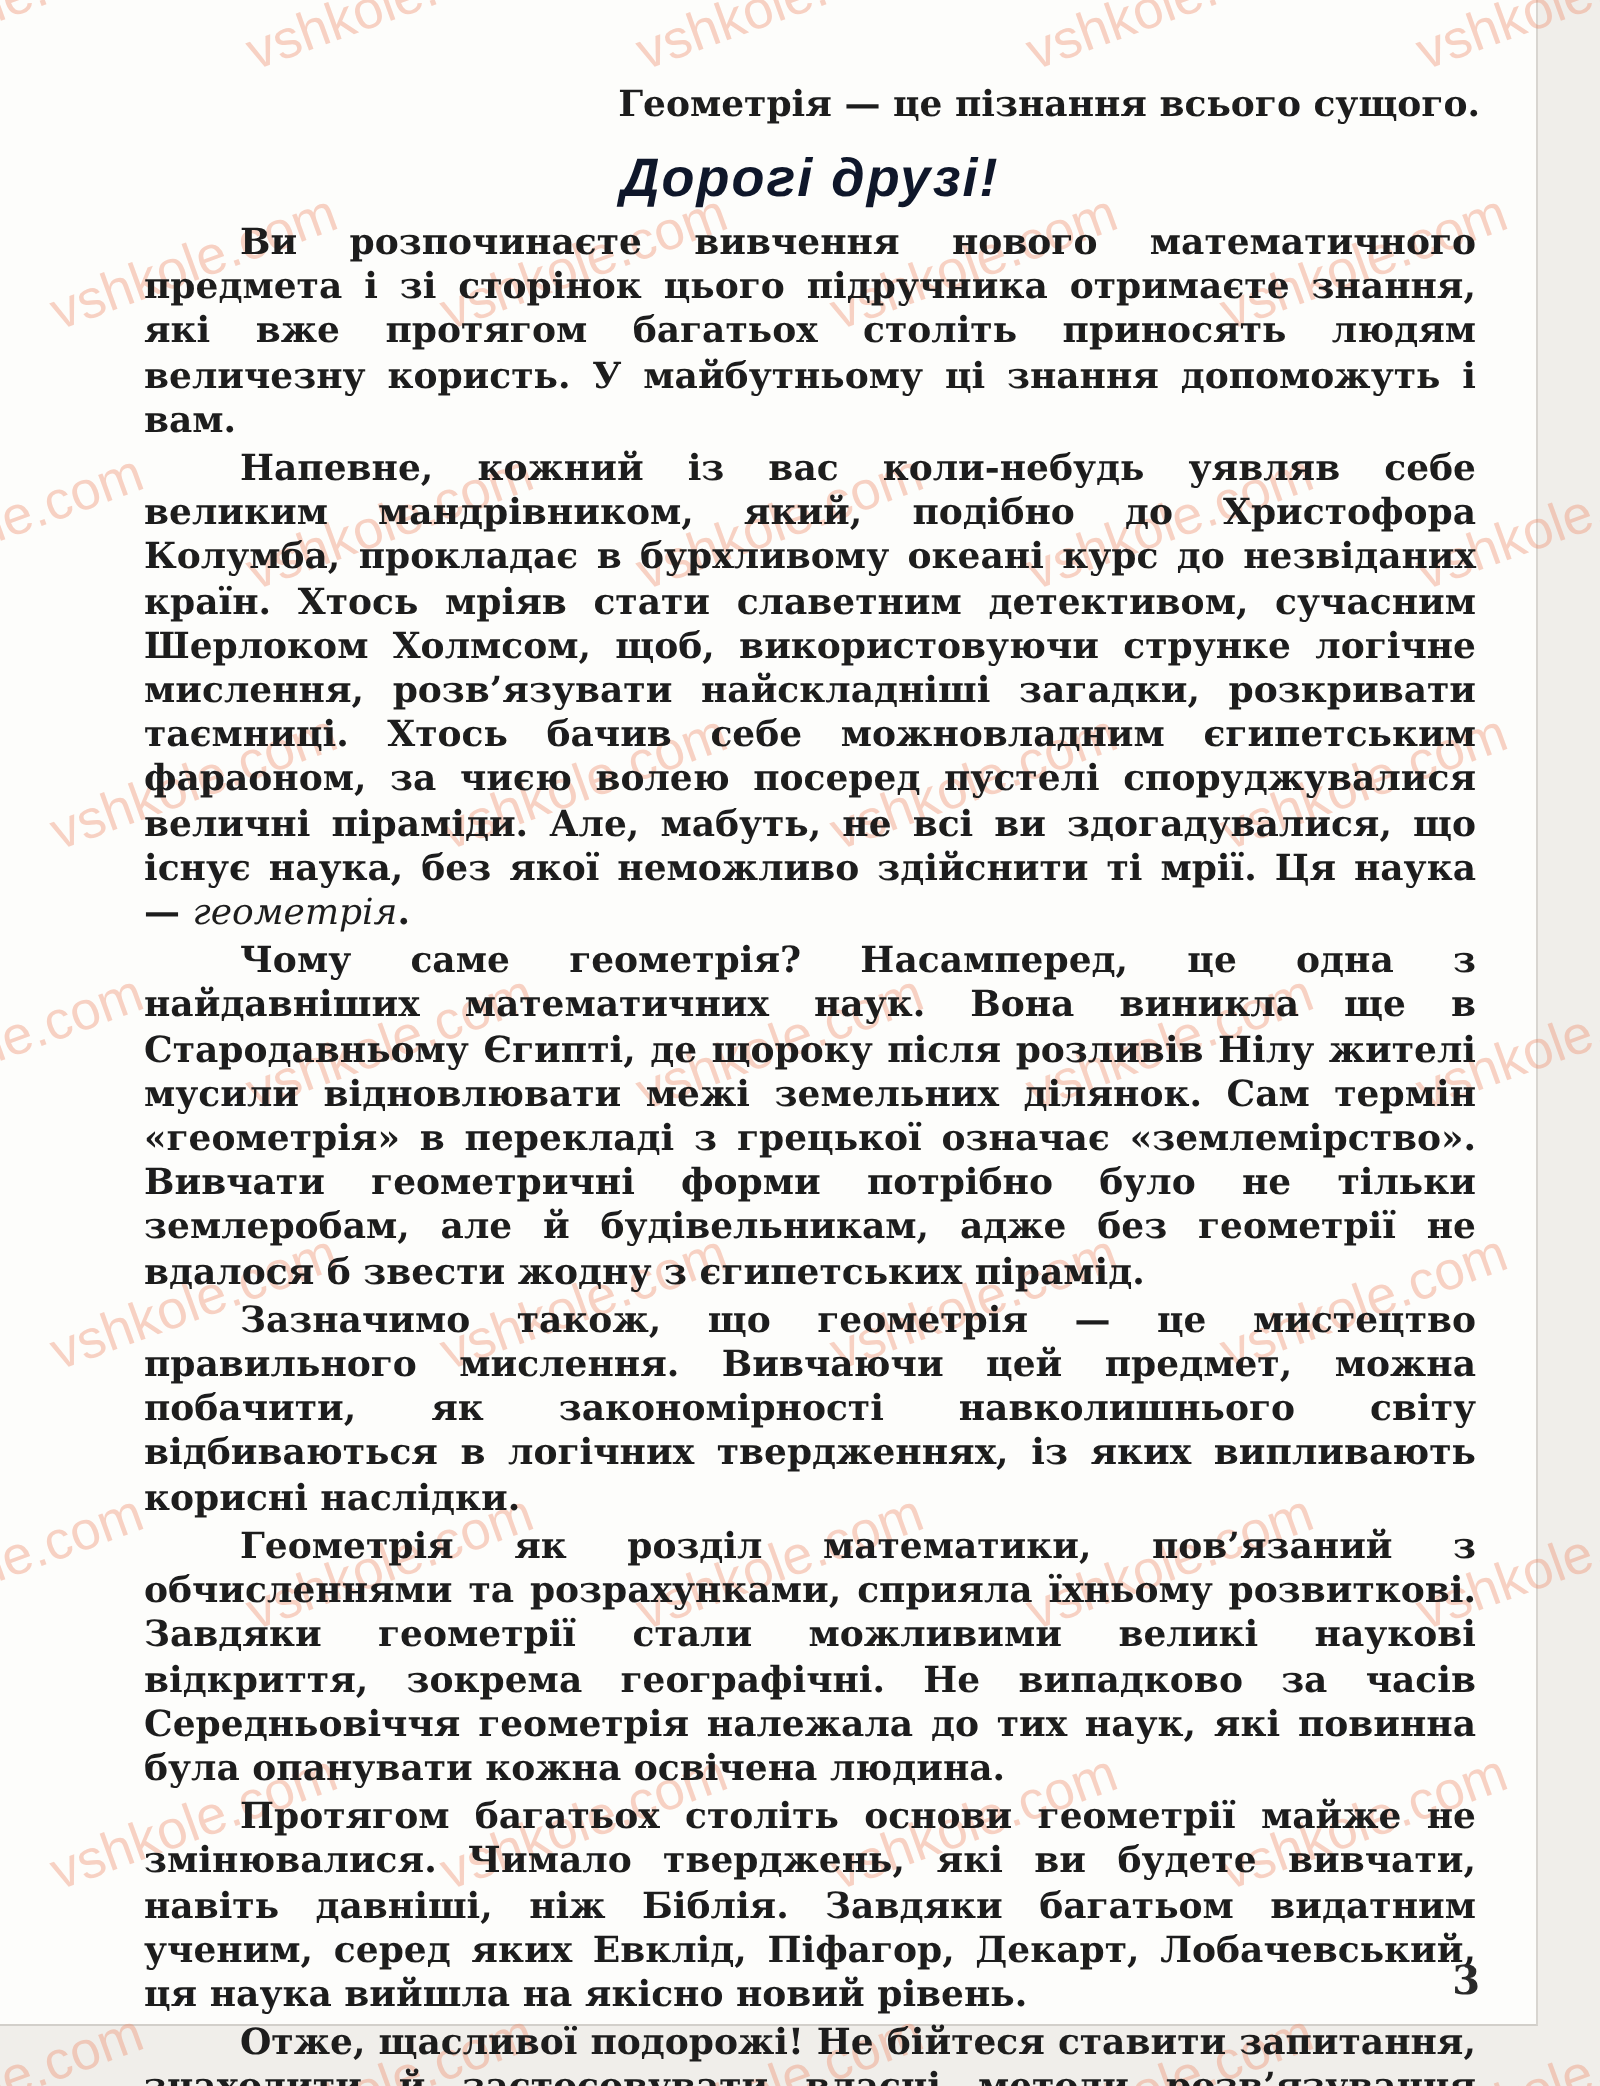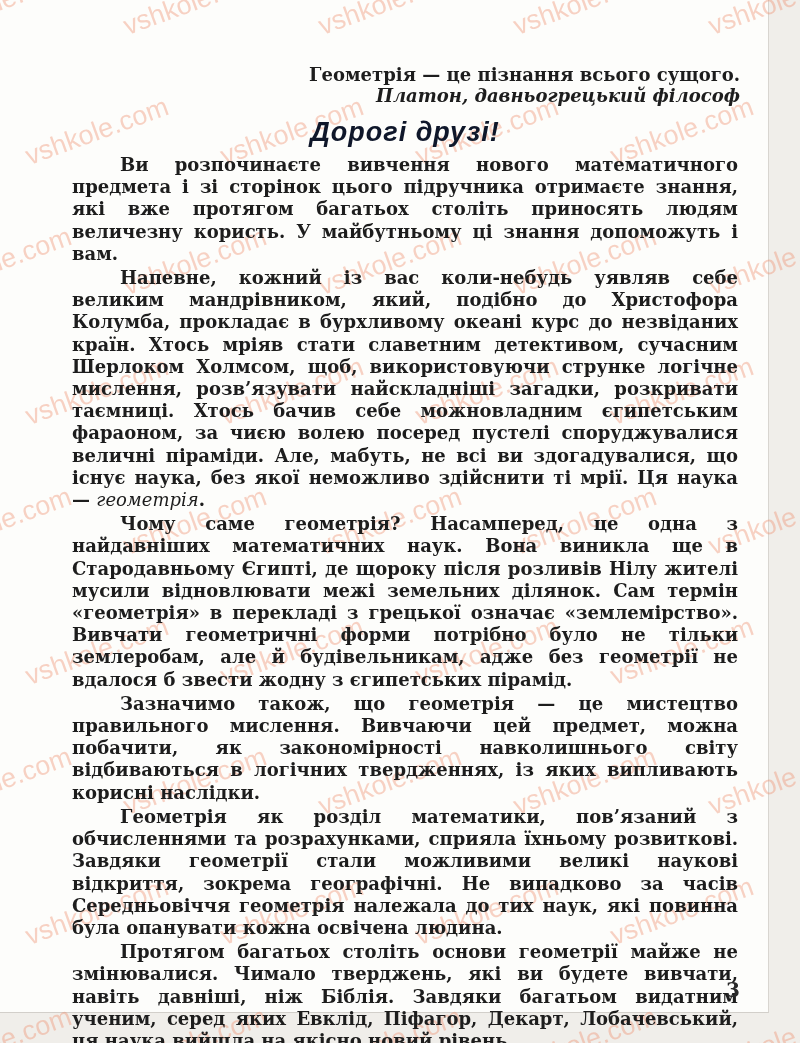--- a/index.html
+++ b/index.html
@@ -30,21 +30,21 @@
     white-space:nowrap;
     transform:rotate(-20deg);
   }
 
   
   .content{
     position:absolute;left:70px;top:0;width:670px;z-index:2;
     color:#1d1d1d;
   }
   .epigraph{
-    margin-top:64px;
+    margin-top:42px;
     text-align:right;
     font-size:18px;
     line-height:21px;
     font-weight:600;
   }
   .epigraph .author{font-style:italic;}
   .page-title{
     margin:11px 0 7px;
     text-align:center;
     font-family:"Liberation Sans", sans-serif;
@@ -117,21 +117,20 @@
       <span class="wm" style="left: -75px; top: 1026px; color: rgb(238, 140, 106); opacity: 0.38;">vshkole.com</span>
       <span class="wm" style="left: 120px; top: 1026px; color: rgb(238, 140, 106); opacity: 0.38;">vshkole.com</span>
       <span class="wm" style="left: 315px; top: 1026px; color: rgb(238, 140, 106); opacity: 0.38;">vshkole.com</span>
       <span class="wm" style="left: 510px; top: 1026px; color: rgb(238, 140, 106); opacity: 0.38;">vshkole.com</span>
       <span class="wm" style="left: 705px; top: 1026px; color: rgb(238, 140, 106); opacity: 0.38;">vshkole.com</span>
     </div>
 
   <div class="content">
     <div class="epigraph">
       <div class="quote">Геометрія — це пізнання всього сущого.</div>
-      <div class="author">Платон, давньогрецький філософ</div>
     </div>
 
     <h1 class="page-title" style="color: #0f172a;">Дорогі друзі!</h1>
 
     <div id="paragraphs">
         <p class="body-par"><span>Ви розпочинаєте вивчення нового математичного предмета і зі сторінок цього підручника отримаєте знання, які вже протягом багатьох століть приносять людям величезну користь. У майбутньому ці знання допоможуть і вам.</span></p>
         <p class="body-par"><span>Напевне, кожний із вас коли-небудь уявляв себе великим мандрівником, який, подібно до Христофора Колумба, прокладає в бурхливому океані курс до незвіданих країн. Хтось мріяв стати славетним детективом, сучасним Шерлоком Холмсом, щоб, використовуючи струнке логічне мислення, розв’язувати найскладніші загадки, розкривати таємниці. Хтось бачив себе можновладним єгипетським фараоном, за чиєю волею посеред пустелі споруджувалися величні піраміди. Але, мабуть, не всі ви здогадувалися, що існує наука, без якої неможливо здійснити ті мрії. Ця наука — </span><span class="em-bold-italic">геометрія</span><span>.</span></p>
         <p class="body-par"><span>Чому саме геометрія? Насамперед, це одна з найдавніших математичних наук. Вона виникла ще в Стародавньому Єгипті, де щороку після розливів Нілу жителі мусили відновлювати межі земельних ділянок. Сам термін «геометрія» в перекладі з грецької означає «землемірство». Вивчати геометричні форми потрібно було не тільки землеробам, але й будівельникам, адже без геометрії не вдалося б звести жодну з єгипетських пірамід.</span></p>
         <p class="body-par"><span>Зазначимо також, що геометрія — це мистецтво правильного мислення. Вивчаючи цей предмет, можна побачити, як закономірності навколишнього світу відбиваються в логічних твердженнях, із яких випливають корисні наслідки.</span></p>
         <p class="body-par"><span>Геометрія як розділ математики, пов’язаний з обчисленнями та розрахунками, сприяла їхньому розвиткові. Завдяки геометрії стали можливими великі наукові відкриття, зокрема географічні. Не випадково за часів Середньовіччя геометрія належала до тих наук, які повинна була опанувати кожна освічена людина.</span></p>

